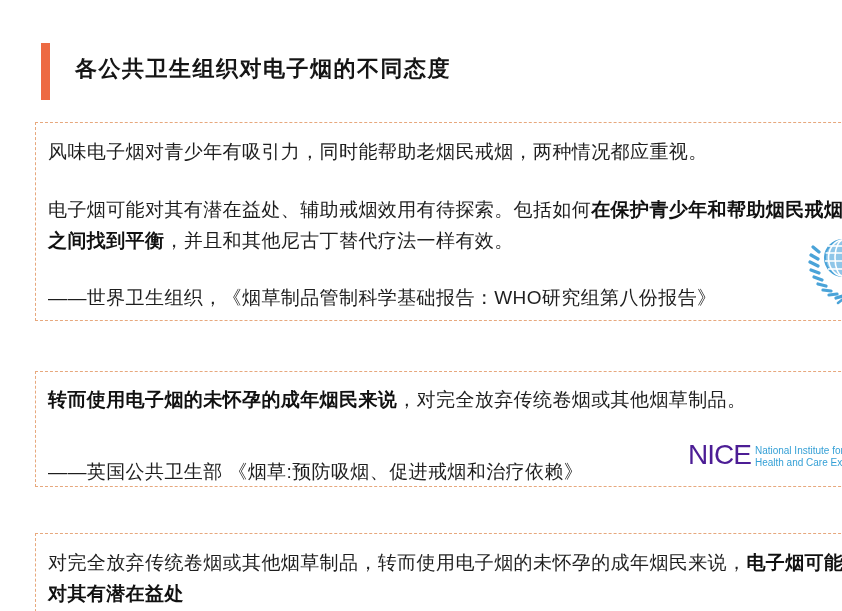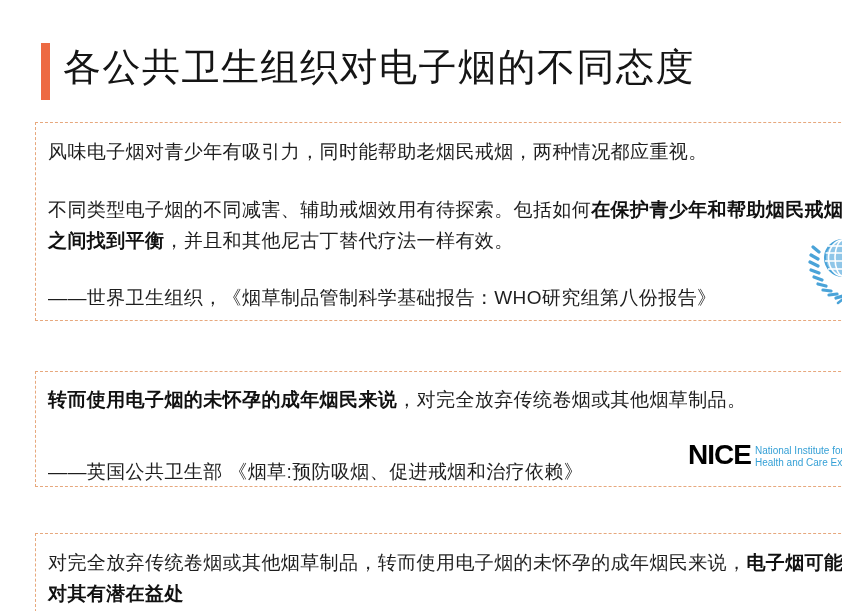--- a/index.html
+++ b/index.html
@@ -12,22 +12,22 @@
     color: #1e1e1e;
   }
   
   .title-bar {
     position: absolute; left: 41px; top: 43px;
     width: 9px; height: 57px;
     background: #ED6A42;
   }
   .page-title {
     position: absolute; left: 63px; top: 42px;
-    margin: 0;
-    font-size: 38px; font-weight: 400;
+    margin: 12px;
+    font-size: 22px; font-weight: 700;
     letter-spacing: 1.5px;
     color: #151515;
     white-space: nowrap;
   }
   
   .quote-box {
     position: absolute; left: 35px; width: 831px;
     box-sizing: border-box;
     border: 1px dashed #E7A87D;
     background: #ffffff;
@@ -54,38 +54,38 @@
     position: absolute; left: 803px; top: 225px;
     width: 80px; height: 80px;
   }
   
   .nice-logo {
     position: absolute; left: 688px; top: 440px;
     display: flex; align-items: flex-start;
     white-space: nowrap;
   }
   .nice-word {
-    font-size: 28px; font-weight: 700; line-height: 30px;
-    color: #000000; letter-spacing: -1px;
+    font-size: 28px; font-weight: 400; line-height: 30px;
+    color: #4c1d95; letter-spacing: -1px;
   }
   .nice-caption {
     margin-left: 4px; margin-top: 5px;
     font-size: 10px; line-height: 11.5px;
     color: #35A0D6;
   }
 </style>
 </head>
 <body>
 
 <div class="title-bar"></div>
 <h1 class="page-title">各公共卫生组织对电子烟的不同态度</h1>
 
 <div class="quote-box box-who">
   <p class="mt13">风味电子烟对青少年有吸引力，同时能帮助老烟民戒烟，两种情况都应重视。</p>
-  <p class="mt27"><span>不同类型电子烟的不同减害、辅助戒烟效用有待探索。包括如何</span><span class="seg-bold">在保护青少年和帮助烟民戒烟之间找到平衡</span><span>，并且和其他尼古丁替代疗法一样有效。</span></p>
+  <p class="mt27"><span>电子烟可能对其有潜在益处、辅助戒烟效用有待探索。包括如何</span><span class="seg-bold">在保护青少年和帮助烟民戒烟之间找到平衡</span><span>，并且和其他尼古丁替代疗法一样有效。</span></p>
   <p class="mt26">——世界卫生组织，《烟草制品管制科学基础报告：WHO研究组第八份报告》</p>
 </div>
 
 <svg class="who-logo" viewBox="0 0 80 80" width="80" height="80">
 
   <g stroke="#4AA3D8" stroke-width="3.2" stroke-linecap="round" fill="none">
     <path d="M40 71 l-7 2 M34 69 l-8 1 M28 66 l-8 -1 M23 61 l-8 -2 M19 55 l-8 -3 M16 48 l-8 -3 M15 41 l-8 -4 M15 34 l-7 -4 M16 27 l-6 -5"></path>
     <path d="M40 71 l7 2 M46 69 l8 1 M52 66 l8 -1 M57 61 l8 -2 M61 55 l8 -3 M64 48 l8 -3 M65 41 l8 -4 M65 34 l7 -4 M64 27 l6 -5"></path>
     <path d="M40 74 l-5 4 M40 74 l5 4" stroke-width="2.5"></path>
   </g>

